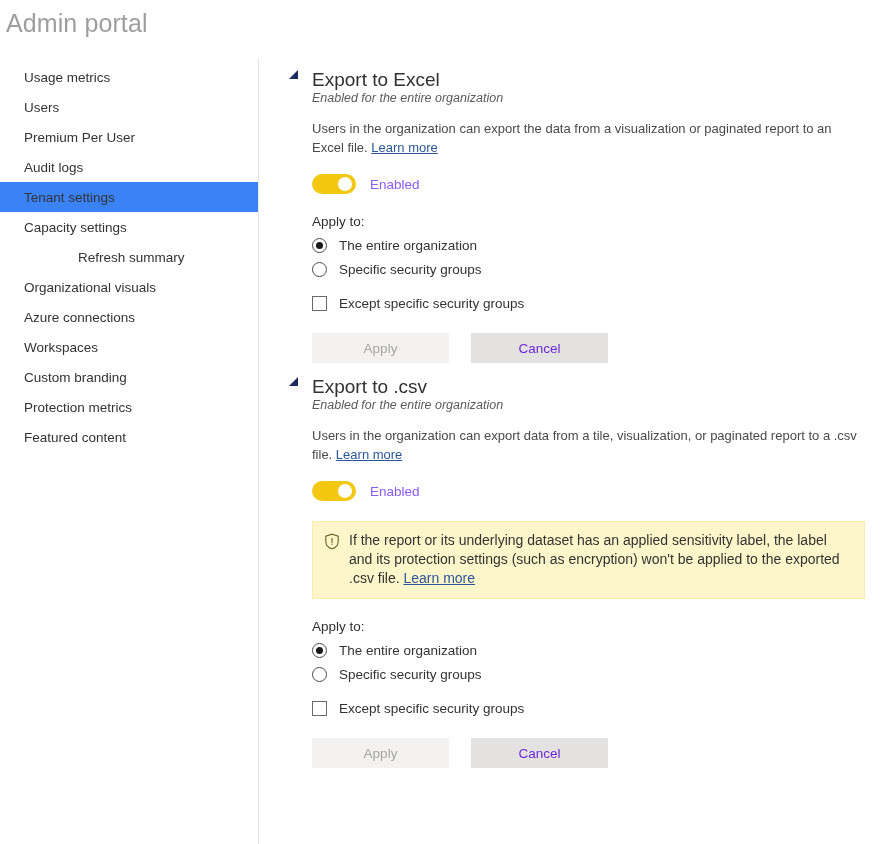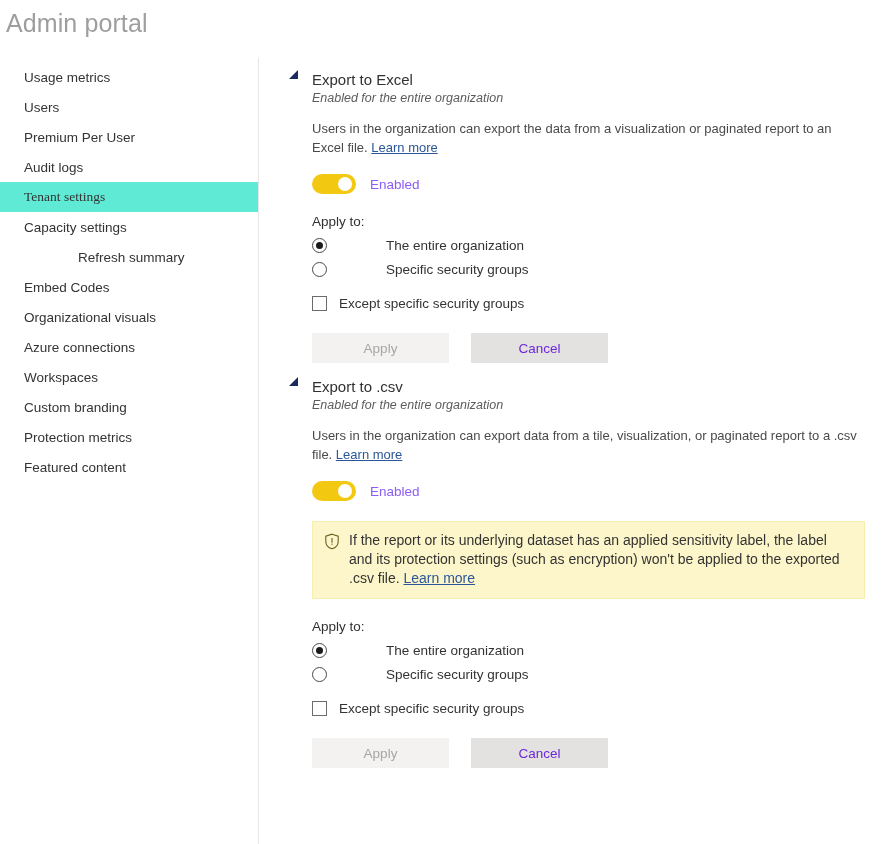--- a/index.html
+++ b/index.html
@@ -36,21 +36,21 @@
     height: 30px;
     display: flex;
     align-items: center;
     padding-left: 24px;
     font-size: 13.5px;
     color: #333333;
     cursor: pointer;
     white-space: nowrap;
   }
   .nav-item.indent { padding-left: 78px; }
-  .nav-item.selected { background: #5eead4; font-family: Liberation Serif, serif; }
+  .nav-item.selected { background: #3b82f6; }
 
   
   .content {
     position: absolute;
     left: 259px; top: 58px;
     width: 623px; height: 786px;
     padding: 0;
   }
 
   .setting-block { position: relative; padding-left: 53px; padding-right: 18px; }
@@ -59,21 +59,21 @@
 
   .chevron {
     position: absolute;
     left: 30px;
     width: 9px; height: 9px;
     cursor: pointer;
   }
   .chevron svg { display:block; }
 
   .setting-title {
-    font-size: 15px;
+    font-size: 19px;
     color: #323130;
     font-weight: 400;
     line-height: 19px;
     margin: 0;
     cursor: pointer;
   }
   .setting-status {
     font-size: 12.5px;
     font-style: italic;
     color: #5c5c5c;
@@ -145,21 +145,20 @@
   .applyto-label {
     font-size: 13.5px;
     color: #323130;
     margin-top: 20px;
   }
   .opt-row {
     display: flex;
     align-items: center;
     margin-top: 9px;
     cursor: pointer;
-    gap: 47px;
   }
   .radio {
     width: 15px; height: 15px;
     border-radius: 50%;
     border: 1px solid #4a4a4a;
     background: #fff;
     position: relative;
     flex: 0 0 auto;
   }
   .radio.checked::after {
@@ -232,23 +231,20 @@
       <span>Audit logs</span>
     </div>
     <div class="nav-item selected">
       <span>Tenant settings</span>
     </div>
     <div class="nav-item">
       <span>Capacity settings</span>
     </div>
     <div class="nav-item indent">
       <span>Refresh summary</span>
-    </div>
-    <div class="nav-item">
-      <span>Embed Codes</span>
     </div>
     <div class="nav-item">
       <span>Organizational visuals</span>
     </div>
     <div class="nav-item">
       <span>Azure connections</span>
     </div>
     <div class="nav-item">
       <span>Workspaces</span>
     </div>

